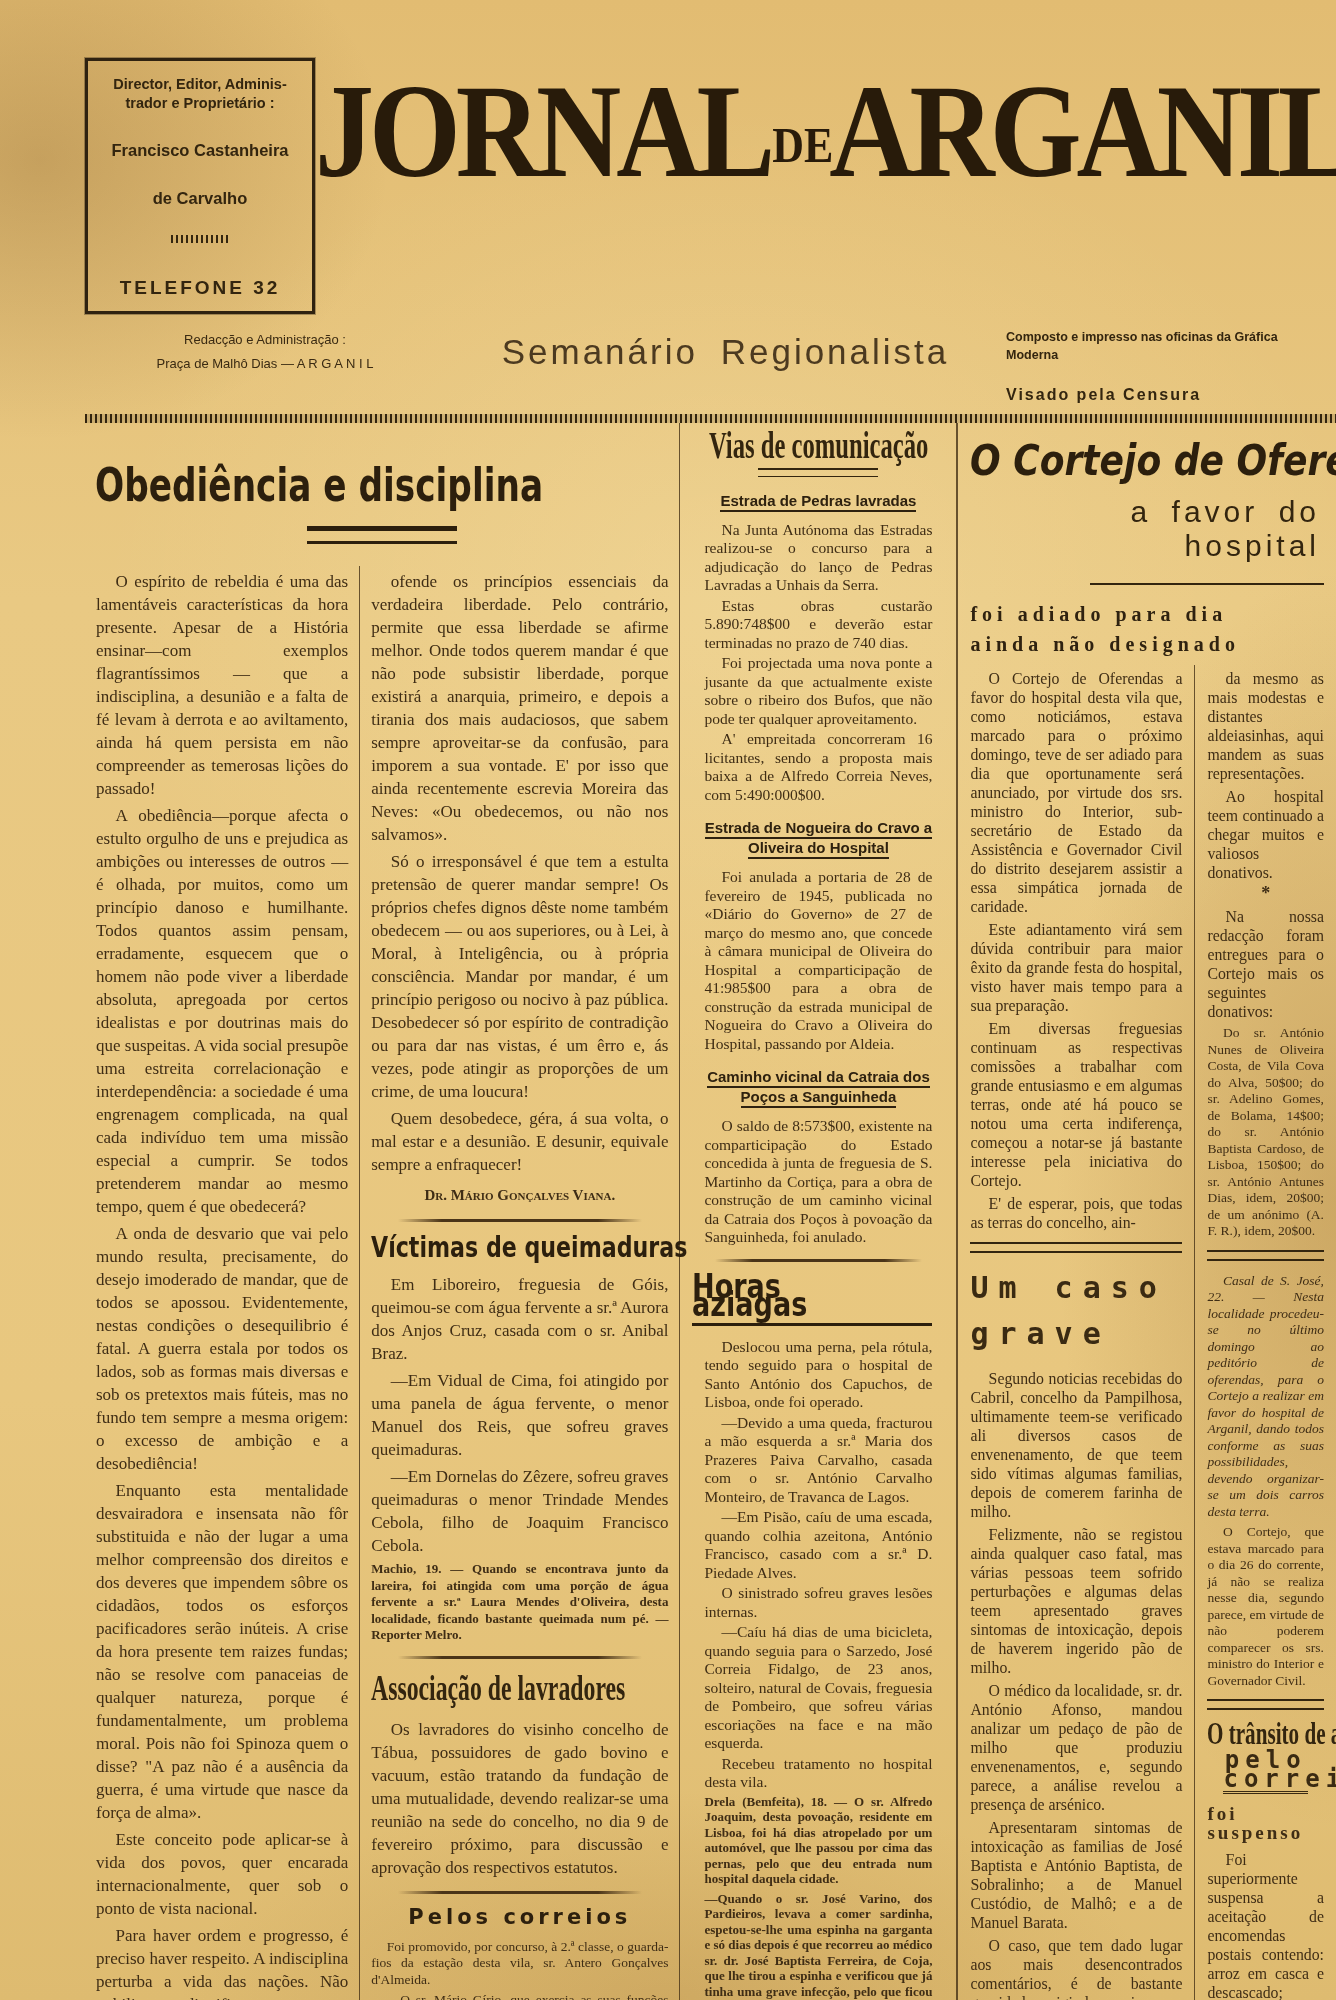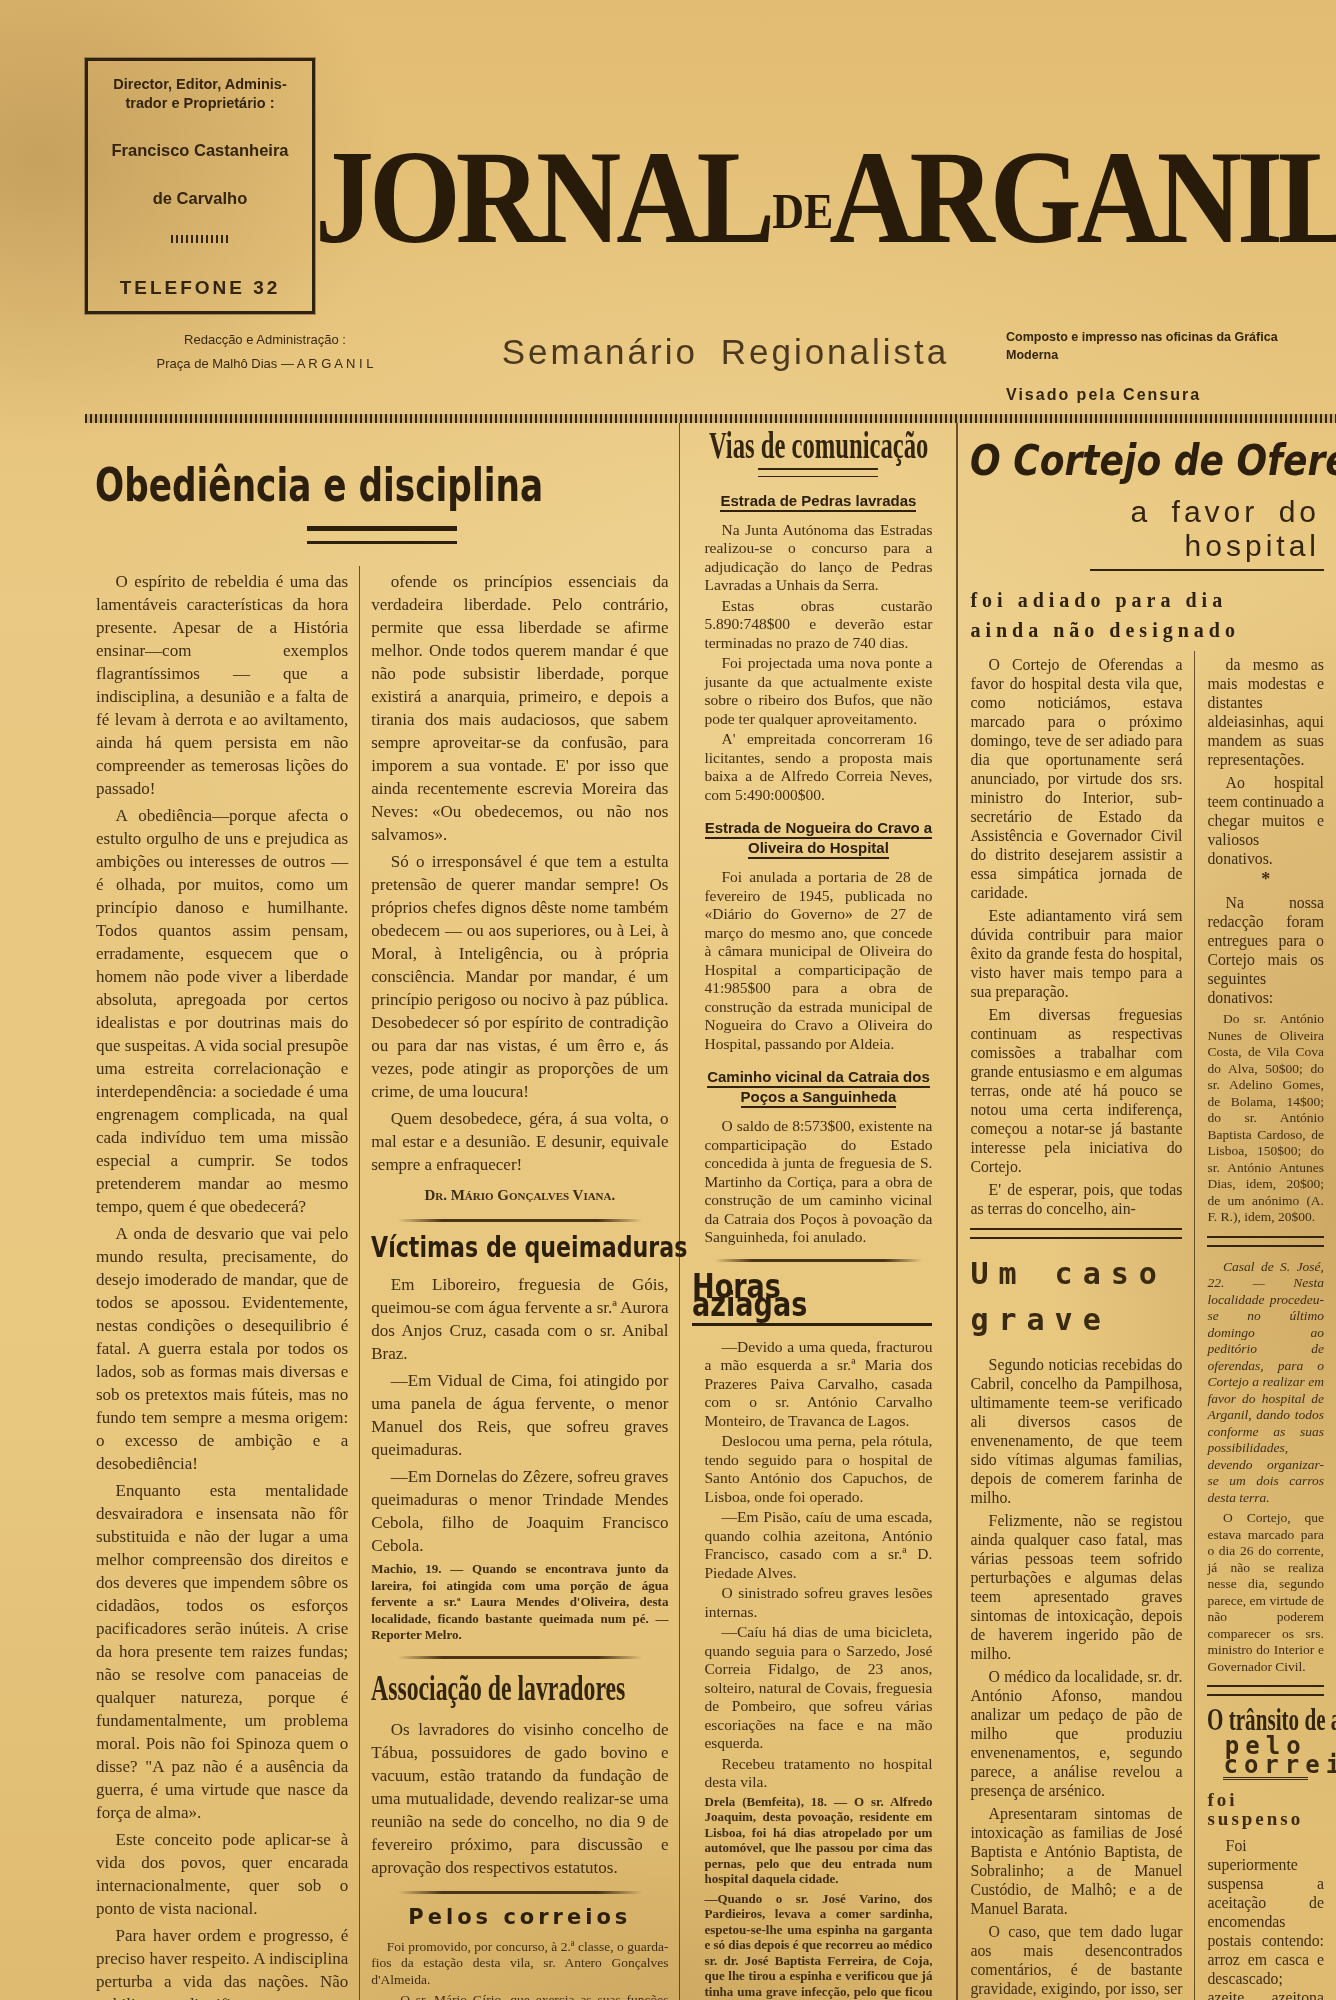--- a/index.html
+++ b/index.html
@@ -8,21 +8,21 @@
     background:
       radial-gradient(ellipse 900px 700px at 55% 30%, rgba(255,240,190,.25), rgba(0,0,0,0) 70%),
       radial-gradient(ellipse 500px 400px at 3% 8%, rgba(120,80,30,.28), rgba(0,0,0,0) 70%),
       radial-gradient(ellipse 400px 900px at 100% 60%, rgba(140,95,35,.30), rgba(0,0,0,0) 70%),
       radial-gradient(ellipse 700px 300px at 50% 100%, rgba(150,105,45,.22), rgba(0,0,0,0) 70%),
       linear-gradient(180deg,#e2bc72,#e9c983 30%,#e8c77f 70%,#debb70);
     font-family:"Liberation Serif", serif;
     color:#3f2d15;
   }
   
-  .masthead{display:flex;align-items:center;padding:58px 14px 0 85px;}
+  .masthead{display:flex;align-items:flex-start;padding:58px 14px 0 85px;}
   .info-box{
     flex:0 0 212px;border:3px solid #2f2210;padding:14px 6px 12px;text-align:center;
     box-shadow:0 0 0 1px rgba(47,34,16,.35);
     font-family:"Liberation Sans", sans-serif;font-weight:bold;color:#33250f;
   }
   .info-box .role{font-size:14.5px;line-height:19px;}
   .info-box .owner{font-size:16.5px;line-height:22px;margin-top:26px;}
   .orn-hatch{width:58px;height:8px;margin:26px auto 0;
     background:repeating-linear-gradient(90deg,#33250f 0 2px,rgba(0,0,0,0) 2px 5px);}
   .info-box .phone{font-size:19px;letter-spacing:3px;margin-top:34px;}
@@ -83,21 +83,21 @@
     display:inline-block;transform:scale(.82,1);transform-origin:left center;margin:4px 0 6px;}
   .rule-under{height:3px;background:#2c1f0d;width:95%;margin:2px 0 12px;}
   .note13{font-size:13px;line-height:15.5px;font-weight:bold;}
   .note13 p{text-indent:0;margin-bottom:4px;}
   
   .group-right{flex:1 1 auto;min-width:0;overflow:hidden;border-left:1px solid rgba(70,50,22,.8);}
   .cortejo-head{padding:14px 12px 0;}
   .h-cortejo{font-family:"DejaVu Sans", sans-serif;font-weight:bold;font-style:italic;
     font-size:41px;color:#2c1f0d;white-space:nowrap;display:inline-block;transform:scale(.88,1.02);transform-origin:left center;}
   .h-favor{font-family:"Liberation Sans", sans-serif;font-size:30px;letter-spacing:4px;word-spacing:8px;
-    color:#33250f;text-align:right;border-bottom:2px solid #33250f;padding:10px 4px 6px;margin-left:120px;}
+    color:#33250f;text-align:right;border-bottom:2px solid #33250f;padding:10px 4px 20px;margin-left:120px;}
   .deck{font-family:"Liberation Serif", serif;font-weight:bold;font-size:20px;letter-spacing:5px;
     line-height:30px;color:#2f2210;margin:14px 0 6px;}
   .group-right .twocol{padding:0;}
   .group-right .col{padding:0 12px;font-size:15.8px;line-height:19px;}
   .colC{flex:0 0 212px;}
   .colD{flex:1 1 auto;border-left:1px solid rgba(70,50,22,.8);min-width:0;}
   .sect-dblrule{height:7px;border-top:2px solid #33250f;border-bottom:2px solid #33250f;margin:10px 0 12px;}
   .h-caso{font-family:"DejaVu Sans Mono", monospace;font-weight:bold;font-size:30px;line-height:46px;
     letter-spacing:10px;color:#3a2a12;margin:2px 0 12px;}
   .star{text-align:center;font-size:18px;font-weight:bold;margin:2px 0;}
@@ -205,22 +205,22 @@
         <p>Foi anulada a portaria de 28 de fevereiro de 1945, publicada no «Diário do Governo» de 27 de março do mesmo ano, que concede à câmara municipal de Oliveira do Hospital a comparticipação de 41:985$00 para a obra de construção da estrada municipal de Nogueira do Cravo a Oliveira do Hospital, passando por Aldeia.</p>
       </div>
     <div class="subhead"><span>Caminho vicinal da Catraia dos Poços a Sanguinheda</span></div>
     <div>
         <p>O saldo de 8:573$00, existente na comparticipação do Estado concedida à junta de freguesia de S. Martinho da Cortiça, para a obra de construção de um caminho vicinal da Catraia dos Poços à povoação da Sanguinheda, foi anulado.</p>
       </div>
     <div class="orn-rule"></div>
     <span class="h-horas">Horas aziagas</span>
     <div class="rule-under"></div>
     <div>
+        <p>Deslocou uma perna, pela rótula, tendo seguido para o hospital de Santo António dos Capuchos, de Lisboa, onde foi operado.</p>
         <p>—Devido a uma queda, fracturou a mão esquerda a sr.ª Maria dos Prazeres Paiva Carvalho, casada com o sr. António Carvalho Monteiro, de Travanca de Lagos.</p>
-        <p>Deslocou uma perna, pela rótula, tendo seguido para o hospital de Santo António dos Capuchos, de Lisboa, onde foi operado.</p>
         <p>—Em Pisão, caíu de uma escada, quando colhia azeitona, António Francisco, casado com a sr.ª D. Piedade Alves.</p>
         <p>O sinistrado sofreu graves lesões internas.</p>
         <p>—Caíu há dias de uma bicicleta, quando seguia para o Sarzedo, José Correia Fidalgo, de 23 anos, solteiro, natural de Covais, freguesia de Pombeiro, que sofreu várias escoriações na face e na mão esquerda.</p>
         <p>Recebeu tratamento no hospital desta vila.</p>
       </div>
     <div class="note13">
         <p>Drela (Bemfeita), 18. — O sr. Alfredo Joaquim, desta povoação, residente em Lisboa, foi há dias atropelado por um automóvel, que lhe passou por cima das pernas, pelo que deu entrada num hospital daquela cidade.</p>
         <p>—Quando o sr. José Varino, dos Pardieiros, levava a comer sardinha, espetou-se-lhe uma espinha na garganta e só dias depois é que recorreu ao médico sr. dr. José Baptista Ferreira, de Coja, que lhe tirou a espinha e verificou que já tinha uma grave infecção, pelo que ficou em tratamento.—Candrio.</p>
       </div>
   </div>

